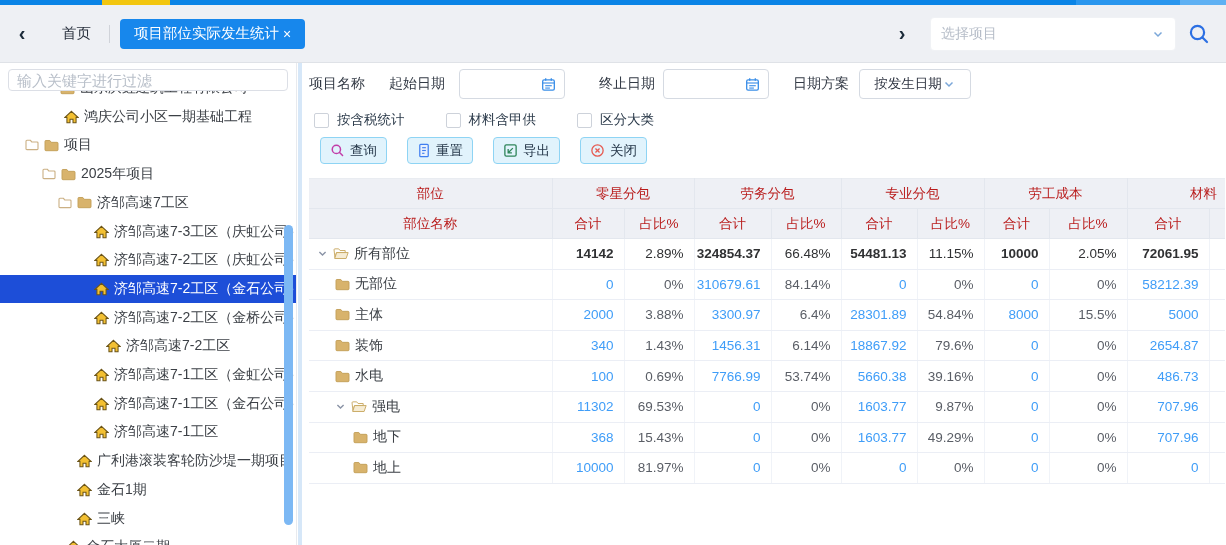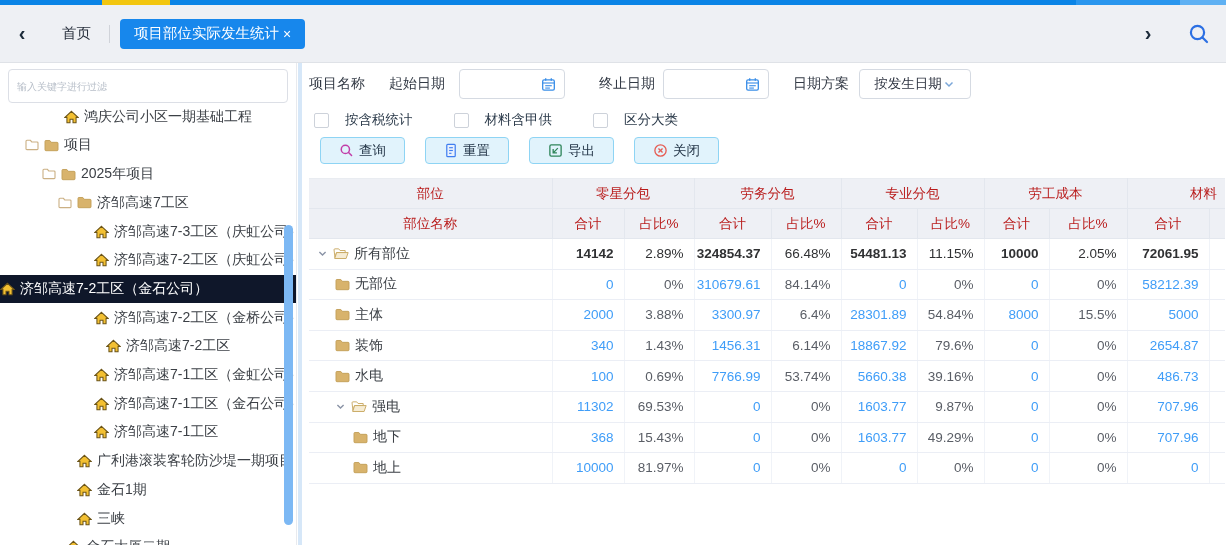--- a/index.html
+++ b/index.html
@@ -26,22 +26,22 @@
   .tab-spacer { flex:1; }
   .nav-fwd { margin-right:18px; }
   .proj-select { width:246px; height:34px; background:#fff; border:1px solid #f0f2f5; border-radius:4px;
                  display:flex; align-items:center; padding:0 10px; cursor:pointer; }
   .proj-select .ph { color:#b6bdc8; font-size:14px; flex:1; }
   .top-search { margin:0 16px 0 12px; cursor:pointer; display:flex; align-items:center; }
 
   
   .sidebar { position:absolute; left:0; top:63px; width:297px; height:482px; background:#fff;
              border-right:1px solid #e8eaee; overflow:hidden; }
-  .filter-input { position:absolute; left:8px; top:6px; width:280px; height:34px; z-index:3;
-                  border:1px solid #dcdfe6; border-radius:4px; padding:1px 8px; font-size:10px;
+  .filter-input { position:absolute; left:8px; top:6px; width:280px; height:22px; z-index:3;
+                  border:1px solid #dcdfe6; border-radius:4px; padding:1px 8px; font-size:15px;
                   color:#333; background:#fff; outline:none;
                   font-family:"Liberation Sans","DejaVu Sans",sans-serif; }
   .filter-input::placeholder { color:#b8bfc9; }
   .tree { position:absolute; left:0; top:0; width:297px; height:482px; z-index:1; }
   .tree-item { position:absolute; left:0; width:297px; height:28px; display:flex; align-items:center;
                gap:5px; font-size:14px; color:#3c4046; cursor:pointer; white-space:nowrap; }
   .tree-item.sel { color:#fff; }
   .tree-icon { display:inline-flex; align-items:center; flex:0 0 auto; }
   .sb-scroll { position:absolute; right:3px; top:162px; width:9px; height:300px; border-radius:5px;
                background:#7cb8f4; z-index:4; cursor:pointer; }
@@ -55,26 +55,26 @@
   .inp { height:30px; border:1px solid #d5dae2; border-radius:4px; background:#fff;
          display:flex; align-items:center; padding:0 8px; }
   .inp input { border:none; outline:none; width:100%; font-size:13.5px; color:#2f3542; background:transparent;
                font-family:"Liberation Sans","DejaVu Sans",sans-serif; }
   .proj-inp { width:112px; margin-left:12px; }
   .date-inp { width:106px; }
   .scheme-sel { width:112px; justify-content:center; cursor:pointer; }
   .scheme-val { font-size:13.5px; color:#2f3542; }
 
   .check-row { position:absolute; left:12px; top:46px; height:22px; display:flex; align-items:center; }
-  .chk { display:flex; align-items:center; gap:16px; cursor:pointer; }
+  .chk { display:flex; align-items:center; gap:8px; cursor:pointer; }
   .chk-box { width:15px; height:15px; border:1px solid #cdd2da; border-radius:2px; background:#fff; }
   .chk-label { font-size:13.5px; color:#2b3a4a; }
 
   .btn-row { position:absolute; left:18px; top:74px; height:27px; display:flex; gap:20px; }
-  .btn { display:inline-flex; align-items:center; gap:5px; height:27px; padding:0 18px;
+  .btn { display:inline-flex; align-items:center; gap:5px; height:27px; padding:0 9px;
          background:#e1f3fc; border:1px solid #8ed4f4; border-radius:4px;
          font-size:13.5px; color:#253749; cursor:pointer; }
 
   
   .tbl-wrap { position:absolute; left:7px; top:115px; width:916px; }
   table { border-collapse:collapse; table-layout:fixed; width:916px; font-size:13.5px; }
   thead th { height:30px; background:#eef0f5; color:#b91c1c; font-weight:500; font-size:13.5px;
              border-right:1px solid #e3e7ee; border-bottom:1px solid #e3e7ee; border-top:1px solid #e9ecf1; }
   thead th:last-child { border-right:none; }
   th.grp-right { text-align:right; padding-right:8px; }
@@ -101,20 +101,28 @@
   <div class="tabbar">
     <span class="nav-chev nav-back">‹</span>
     <span class="tab-home">首页</span>
     <span class="tab-sep"></span>
     <span class="tab-active" id="activeTab" style="background: rgb(23, 135, 236);">
       <span>项目部位实际发生统计</span>
       <span class="tab-close">×</span>
     </span>
     <span class="tab-spacer"></span>
     <span class="nav-chev nav-fwd">›</span>
+    <span class="proj-select">
+      <span class="ph">选择项目</span>
+      <span class="tree-icon" id="selChev">
+          <svg width="14" height="14" viewBox="0 0 14 14">
+            <path d="M3.5 5.5 L7 9 L10.5 5.5" fill="none" stroke="#7ba7d9" stroke-width="1.5"></path>
+          </svg>
+        </span>
+    </span>
     <span class="top-search" id="topSearch">
         <svg width="22" height="22" viewBox="0 0 22 22">
           <circle cx="9.5" cy="9.5" r="6.6" fill="none" stroke="#2b6fe3" stroke-width="2.2"></circle>
           <line x1="14.5" y1="14.5" x2="19" y2="19" stroke="#2b6fe3" stroke-width="2.2" stroke-linecap="round"></line>
         </svg>
       </span>
   </div>
 
   <div class="sidebar">
     <div class="tree" id="tree">
@@ -182,21 +190,21 @@
           <span>济邹高速7-3工区（庆虹公司）</span>
         </div>
         <div class="tree-item" style="top: 183.2px; padding-left: 94px;">
           <span class="tree-icon">
             <svg width="15" height="14" viewBox="0 0 16 15">
               <path d="M8 1.4 L15 7.9 H12.9 V13.6 H9.6 V10 H6.4 V13.6 H3.1 V7.9 H1 Z" fill="#f3c032" stroke="#6b5418" stroke-width="1.1"></path>
             </svg>
           </span>
           <span>济邹高速7-2工区（庆虹公司）</span>
         </div>
-        <div class="tree-item sel" style="top: 211.9px; background: #0f172a;">
+        <div class="tree-item sel" style="top: 211.9px; padding-left: 94px; background: #1d4ed8;">
           <span class="tree-icon">
             <svg width="15" height="14" viewBox="0 0 16 15">
               <path d="M8 1.4 L15 7.9 H12.9 V13.6 H9.6 V10 H6.4 V13.6 H3.1 V7.9 H1 Z" fill="#f3c032" stroke="#6b5418" stroke-width="1.1"></path>
             </svg>
           </span>
           <span>济邹高速7-2工区（金石公司）</span>
         </div>
         <div class="tree-item" style="top: 240.6px; padding-left: 94px;">
           <span class="tree-icon">
             <svg width="15" height="14" viewBox="0 0 16 15">

